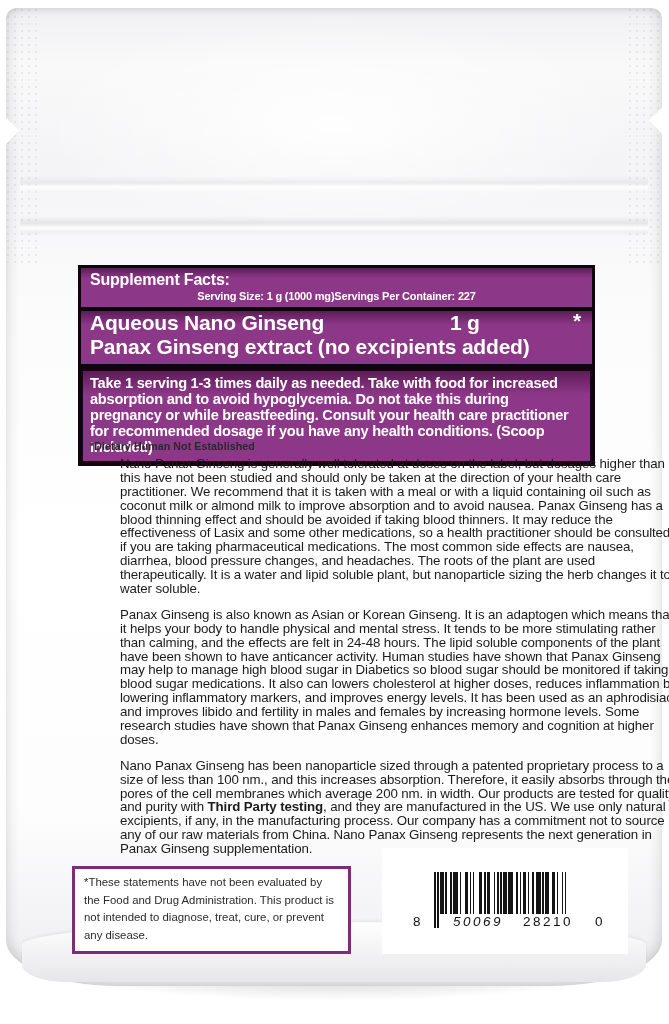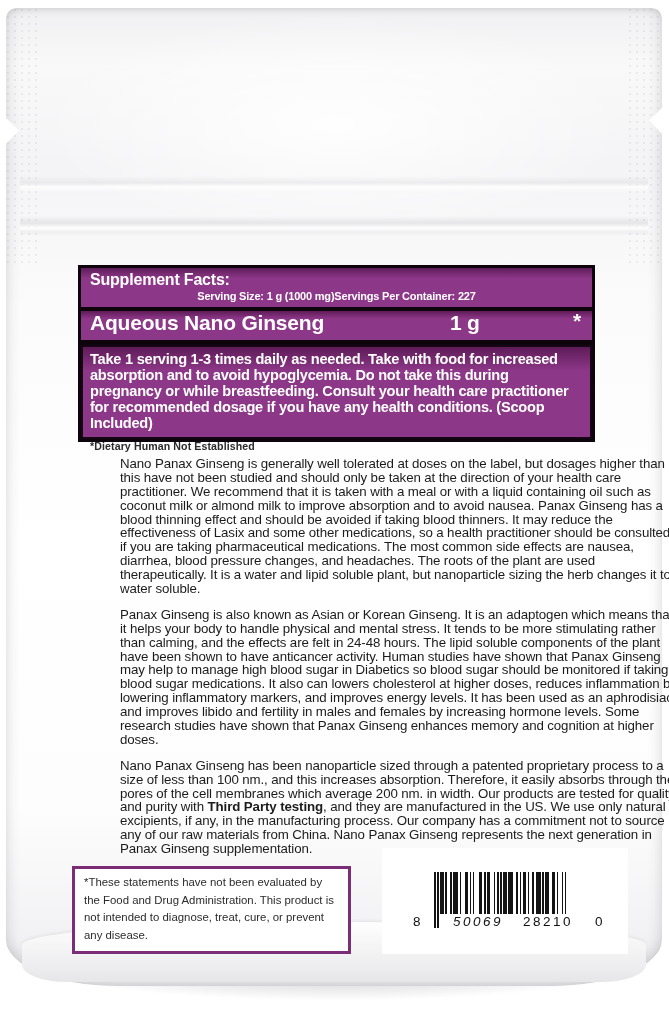--- a/index.html
+++ b/index.html
@@ -125,20 +125,21 @@
         </div>
       </div>
 
 
       <div class="sf-row sf-ing">
         <div class="ing-line1">
           <span class="ing-name">Aqueous Nano Ginseng</span>
           <span class="ing-amt">1 g</span>
           <span class="ing-dv">*</span>
         </div>
+        <div class="ing-line2">Panax Ginseng extract (no excipients added)</div>
       </div>
 
       <div class="sf-row sf-directions">Take 1 serving 1-3 times daily as needed. Take with food for increased absorption and to avoid hypoglycemia. Do not take this during pregnancy or while breastfeeding. Consult your health care practitioner for recommended dosage if you have any health conditions.  (Scoop Included)</div>
     </div>
 
     <div class="sf-footnote">*Dietary Human Not Established</div>
 
     <div class="body-text">
       <p>Nano Panax Ginseng is generally well tolerated at doses on the label, but dosages higher than this have not been studied and should only be taken at the direction of your health care practitioner.  We recommend that it is taken with a meal or with a liquid containing oil such as coconut milk or almond milk to improve absorption and to avoid nausea.  Panax Ginseng has a blood thinning effect and should be avoided if taking blood thinners. It may reduce the effectiveness of Lasix and some other medications, so a health practitioner should be consulted if you are taking pharmaceutical medications. The most common side effects are nausea, diarrhea, blood pressure changes, and headaches.   The roots of the plant are used therapeutically.   It is a water and lipid soluble plant, but nanoparticle sizing the herb changes it to water soluble.</p>
       <p>Panax Ginseng is also known as Asian or Korean Ginseng. It is an adaptogen  which means that it helps your body to handle physical and mental stress.   It tends to be more stimulating rather than calming, and the effects are felt in 24-48 hours. The lipid soluble components of the plant have been shown to have anticancer activity. Human studies have shown that Panax Ginseng may help to manage high blood sugar in Diabetics so blood sugar should be monitored if taking blood sugar medications. It also can lowers cholesterol at higher doses, reduces inflammation by lowering inflammatory markers, and improves energy levels. It has been used as an aphrodisiac and improves libido and fertility in males and females by increasing hormone levels. Some research studies have shown that Panax Ginseng enhances memory and cognition at higher doses.</p>

